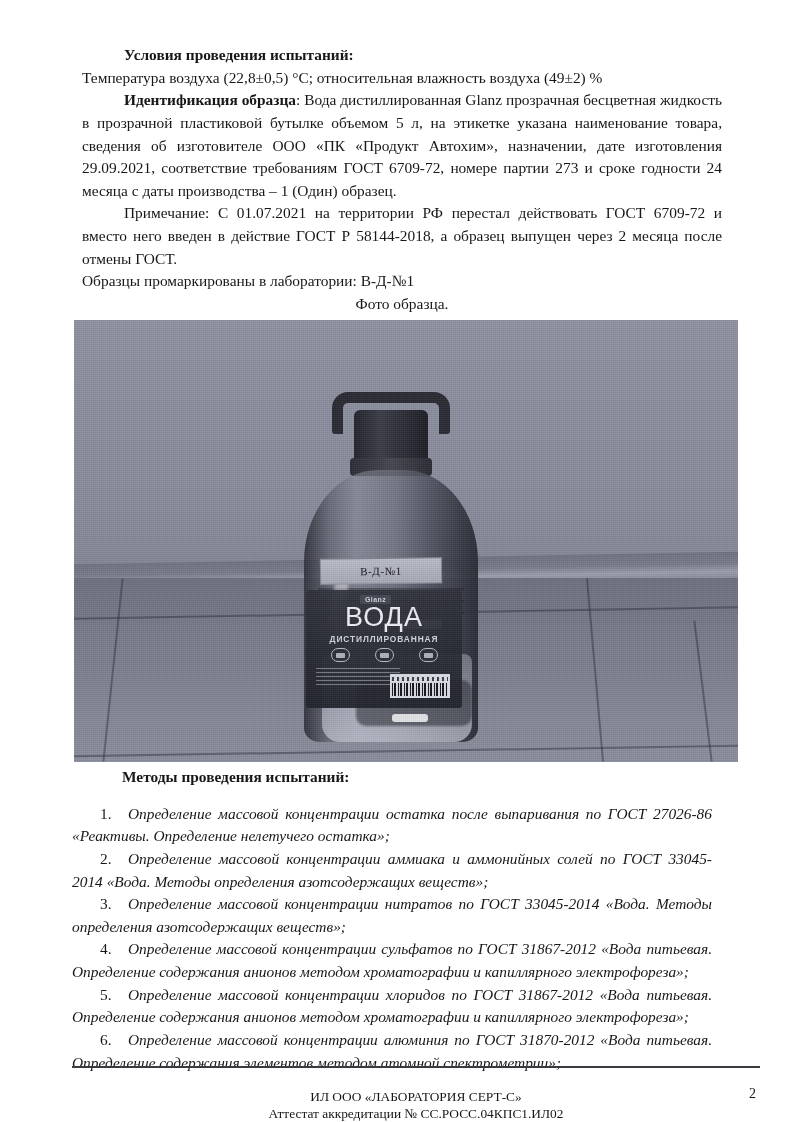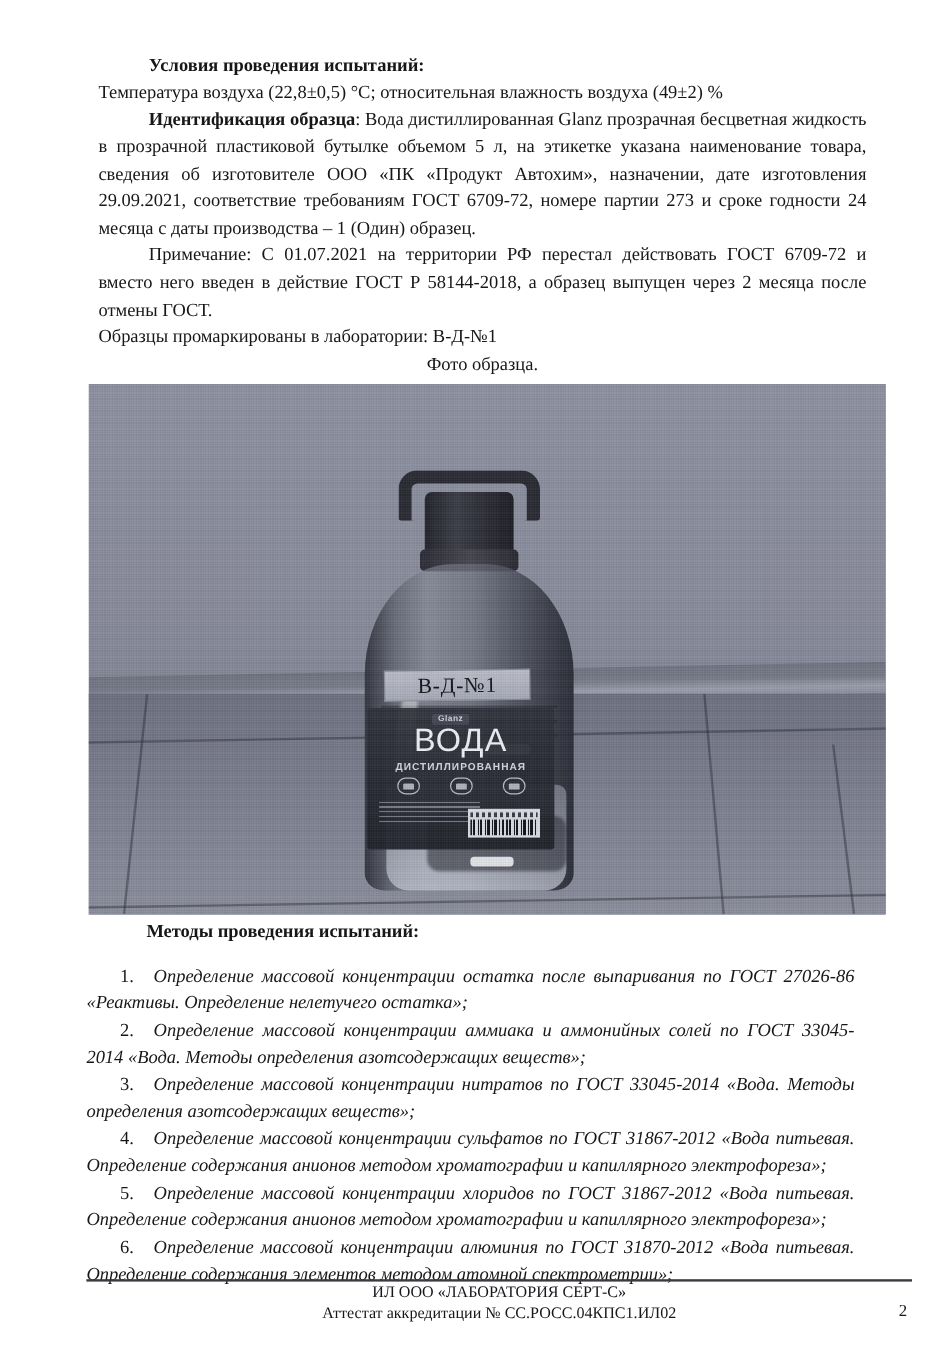--- a/index.html
+++ b/index.html
@@ -239,21 +239,21 @@
     position: absolute;
     left: 22px; top: 166px;
     width: 122px; height: 26px;
     background: linear-gradient(180deg,#b9bcc8,#a6a9b6);
     border: 1px solid rgba(60,62,72,.35);
     display: flex; align-items: center; justify-content: center;
     transform: rotate(-0.8deg);
   }
   .tape-label span {
     font-family: "Liberation Serif", serif;
-    font-size: 18px;
+    font-size: 11px;
     color: #15161b;
     letter-spacing: .6px;
     white-space: nowrap;
   }
 
   
   .prod-label {
     position: absolute;
     left: 8px; top: 198px;
     width: 156px; height: 118px;
@@ -391,21 +391,21 @@
     top: 1066px;
     width: 688px;
   }
   .footer-rule {
     height: 1.6px;
     background: #3a3a40;
     width: 100%;
   }
   .footer-body {
     position: relative;
-    padding-top: 0;
+    padding-top: 20px;
   }
   .footer-lines {
     text-align: center;
     font-size: 13.4px;
     line-height: 1.33;
   }
   .footer-page {
     position: absolute;
     right: 4px;
     top: 18px;

